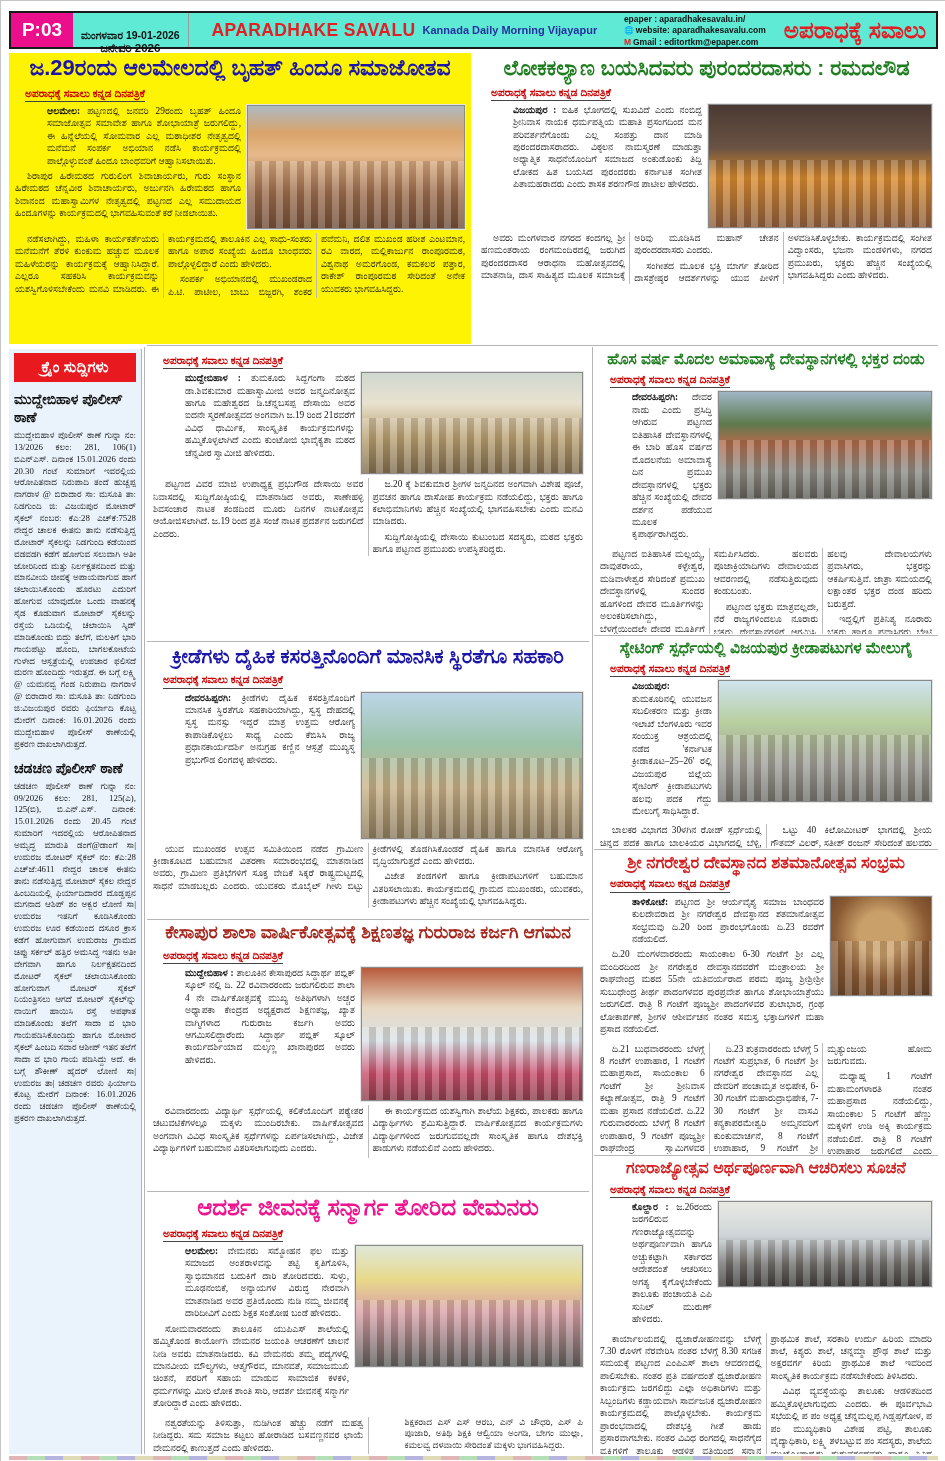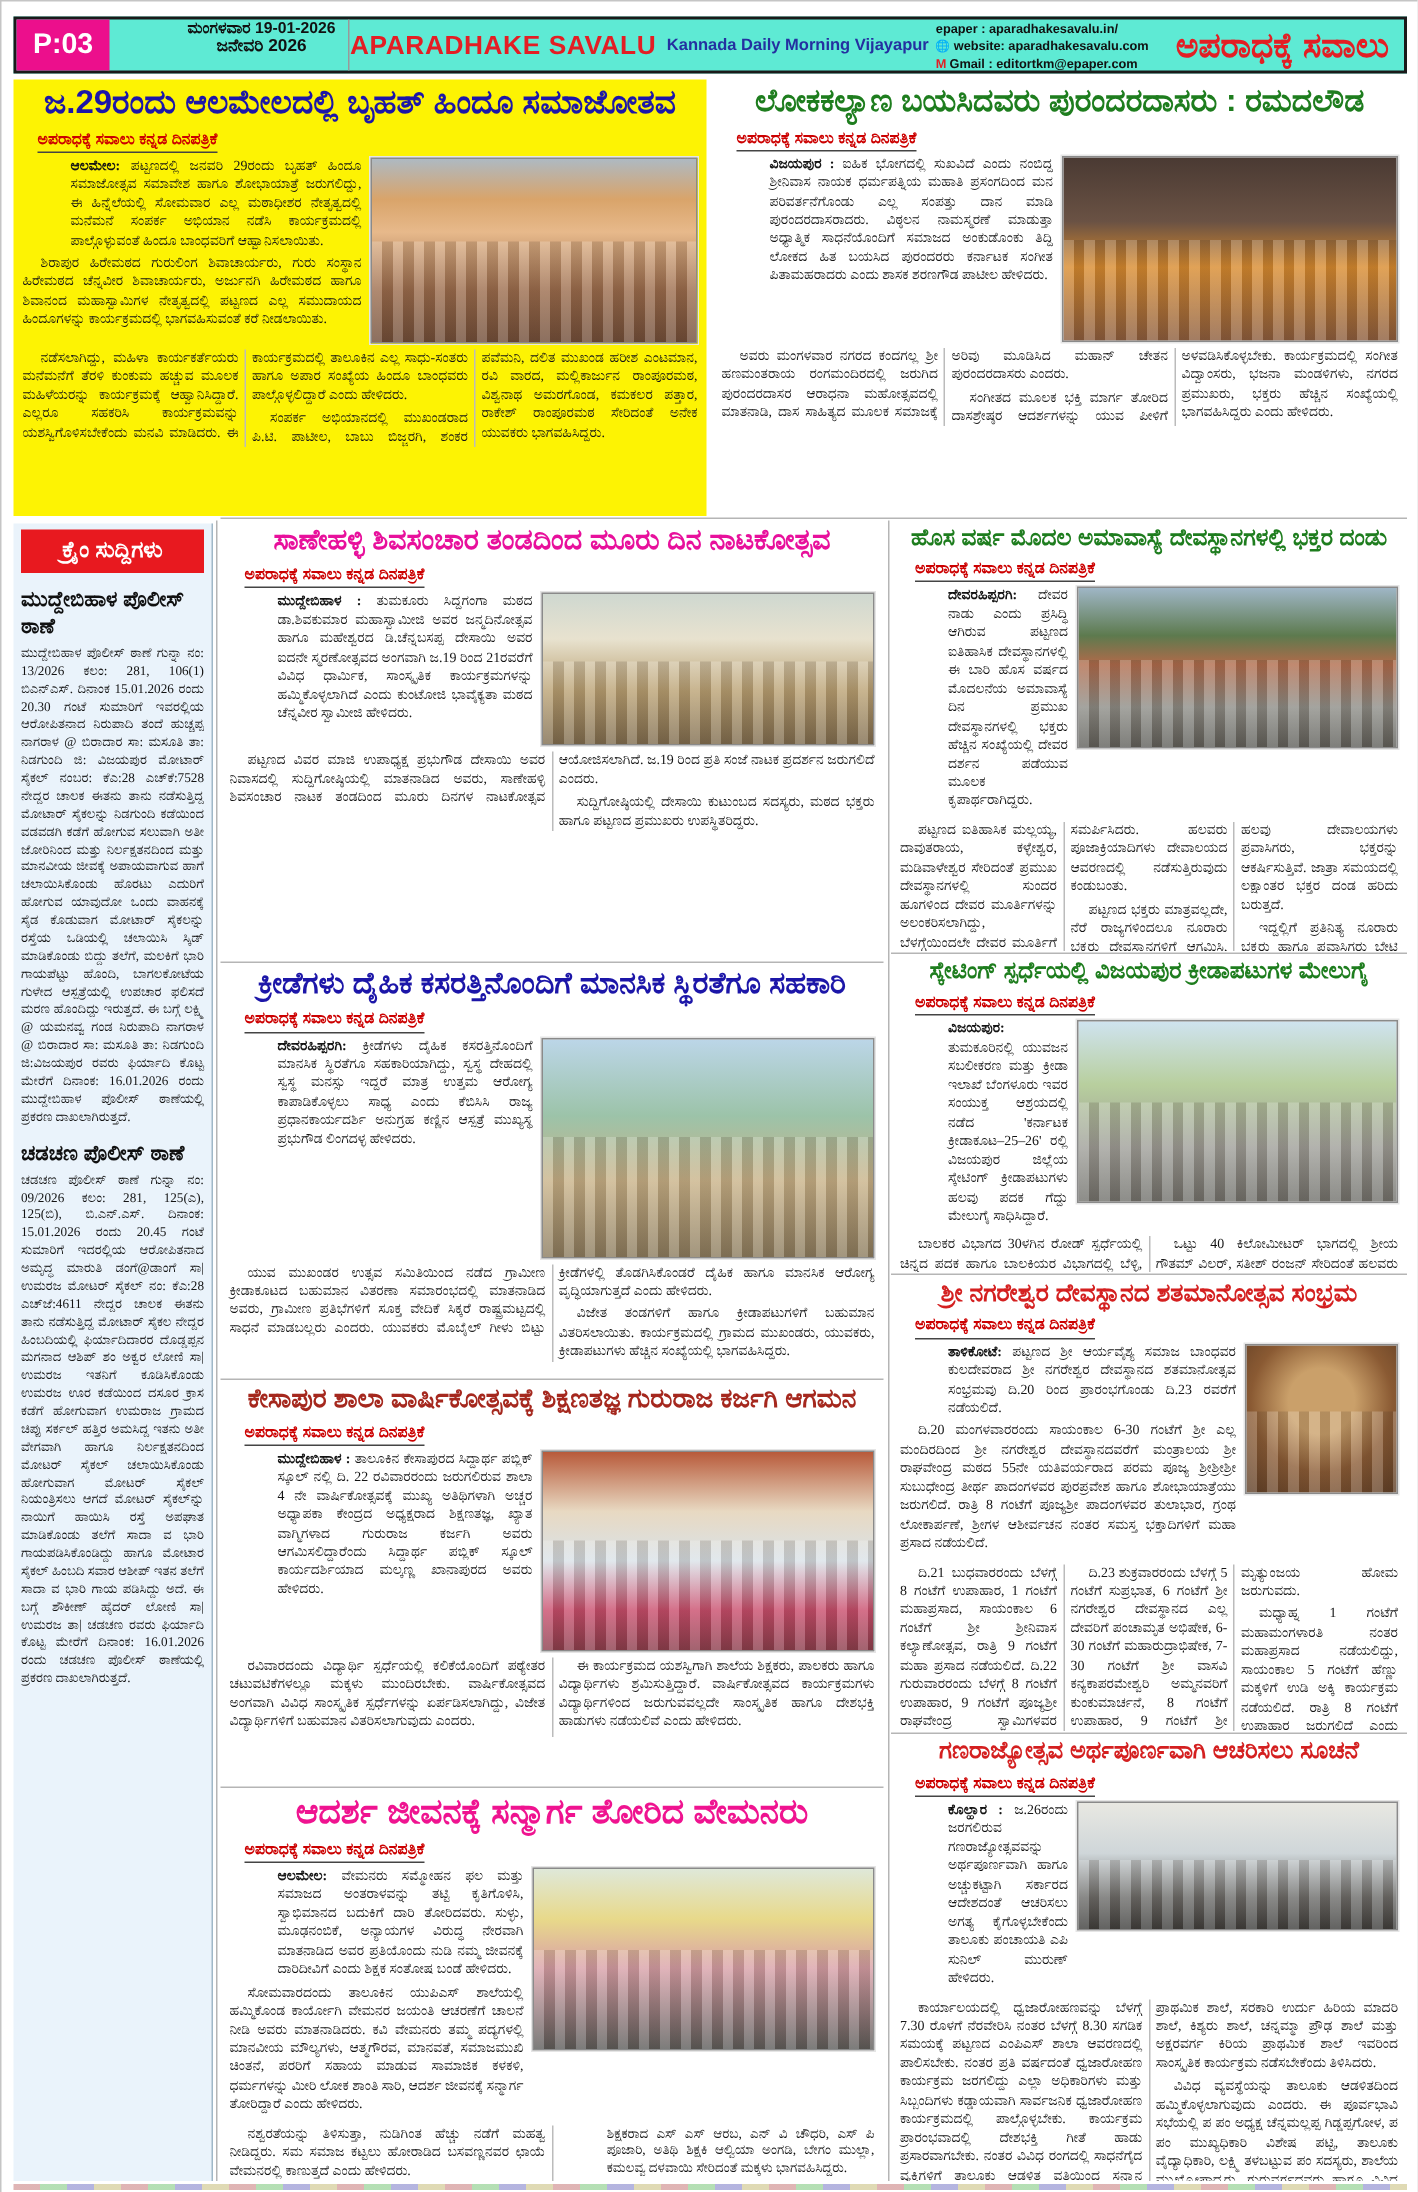--- a/index.html
+++ b/index.html
@@ -3,22 +3,22 @@
 <meta charset="utf-8">
 <style>
   html,body{margin:0;padding:0;background:#d8d8d8;}
   .page{position:relative;width:945px;height:1461px;background:#ffffff;margin:0 auto;
         font-family:"Liberation Serif", serif;border:1px solid #c5c5c5;overflow:hidden;}
   
   .header-bar{position:absolute;left:8px;top:10px;width:929px;height:38px;border:2px solid #1a1a1a;
               display:flex;align-items:stretch;background:#5eead4;box-sizing:border-box;}
   .pageno{background:#ec0f8c;color:#fff;font-family:"Liberation Sans",sans-serif;font-weight:bold;
           font-size:19px;display:flex;align-items:center;justify-content:center;width:62px;flex:0 0 auto;}
-  .datebox{flex:0 0 auto;padding:0 8px 0 8px;border-right:1px solid #999;
-           font-family:"Liberation Sans",sans-serif;text-align:center;margin-left:44px;}
+  .datebox{flex:0 0 auto;padding:16px 8px 0 8px;border-right:1px solid #999;
+           font-family:"Liberation Sans",sans-serif;text-align:center;}
   .datebox .d1{font-size:10.5px;font-weight:bold;color:#111;white-space:nowrap;}
   .datebox .d2{font-size:11.5px;font-weight:bold;color:#111;}
   .titlebox{flex:1 1 auto;display:flex;align-items:center;justify-content:center;gap:7px;
             font-family:"Liberation Sans",sans-serif;white-space:nowrap;}
   .t-en{color:#e31e24;font-weight:bold;font-size:17.5px;letter-spacing:.4px;}
   .t-sub{color:#2430a0;font-weight:bold;font-size:11px;}
   .contact{flex:0 0 auto;padding:1px 8px 0 4px;font-family:"Liberation Sans",sans-serif;
            font-size:8.5px;font-weight:bold;color:#111;line-height:1.35;}
   .contact .row{white-space:nowrap;}
   .globe{color:#1565c0;font-size:8px;margin-right:2px;}
@@ -150,30 +150,30 @@
 
   <div class="sidebar">
     <div class="crime-title">ಕ್ರೈಂ ಸುದ್ದಿಗಳು</div>
     <div class="crime-head">ಮುದ್ದೇಬಿಹಾಳ ಪೊಲೀಸ್ ಠಾಣೆ</div>
     <div class="crime-body">ಮುದ್ದೇಬಿಹಾಳ ಪೊಲೀಸ್ ಠಾಣೆ ಗುನ್ನಾ ನಂ: 13/2026 ಕಲಂ: 281, 106(1) ಬಿಎನ್‌ಎಸ್. ದಿನಾಂಕ 15.01.2026 ರಂದು 20.30 ಗಂಟೆ ಸುಮಾರಿಗೆ ಇವರಲ್ಲಿಯ ಆರೋಪಿತನಾದ ನಿರುಪಾದಿ ತಂದೆ ಹುಚ್ಚಪ್ಪ ನಾಗರಾಳ @ ಬಿರಾದಾರ ಸಾ: ಮಸೂತಿ ತಾ: ನಿಡಗುಂದಿ ಜಿ: ವಿಜಯಪುರ ಮೋಟಾರ್ ಸೈಕಲ್ ನಂಬರ: ಕೆಎ:28 ಎಚ್‌ಕೆ:7528 ನೇದ್ದರ ಚಾಲಕ ಈತನು ತಾನು ನಡೆಸುತ್ತಿದ್ದ ಮೋಟಾರ್ ಸೈಕಲನ್ನು ನಿಡಗುಂದಿ ಕಡೆಯಿಂದ ವಡವಡಗಿ ಕಡೆಗೆ ಹೋಗುವ ಸಲುವಾಗಿ ಅತೀ ಜೋರಿನಿಂದ ಮತ್ತು ನಿರ್ಲಕ್ಷತನದಿಂದ ಮತ್ತು ಮಾನವೀಯ ಜೀವಕ್ಕೆ ಅಪಾಯವಾಗುವ ಹಾಗೆ ಚಲಾಯಿಸಿಕೊಂಡು ಹೊರಟು ಎದುರಿಗೆ ಹೋಗುವ ಯಾವುದೋ ಒಂದು ವಾಹನಕ್ಕೆ ಸೈಡ ಕೊಡುವಾಗ ಮೋಟಾರ್ ಸೈಕಲನ್ನು ರಸ್ತೆಯ ಒಡಿಯಲ್ಲಿ ಚಲಾಯಿಸಿ ಸ್ಕಿಡ್ ಮಾಡಿಕೊಂಡು ಬಿದ್ದು ತಲೆಗೆ, ಮಲಕಿಗೆ ಭಾರಿ ಗಾಯಪೆಟ್ಟು ಹೊಂದಿ, ಬಾಗಲಕೋಟೆಯ ಗುಳೇದ ಆಸ್ಪತ್ರೆಯಲ್ಲಿ ಉಪಚಾರ ಫಲಿಸದೆ ಮರಣ ಹೊಂದಿದ್ದು ಇರುತ್ತದೆ. ಈ ಬಗ್ಗೆ ಲಕ್ಷ್ಮಿ @ ಯಮನವ್ವ ಗಂಡ ನಿರುಪಾದಿ ನಾಗರಾಳ @ ಬಿರಾದಾರ ಸಾ: ಮಸೂತಿ ತಾ: ನಿಡಗುಂದಿ ಜಿ:ವಿಜಯಪುರ ರವರು ಫಿರ್ಯಾದಿ ಕೊಟ್ಟ ಮೇರೆಗೆ ದಿನಾಂಕ: 16.01.2026 ರಂದು ಮುದ್ದೇಬಿಹಾಳ ಪೊಲೀಸ್ ಠಾಣೆಯಲ್ಲಿ ಪ್ರಕರಣ ದಾಖಲಾಗಿರುತ್ತದೆ.</div>
     <div class="crime-head">ಚಡಚಣ ಪೊಲೀಸ್ ಠಾಣೆ</div>
     <div class="crime-body">ಚಡಚಣ ಪೊಲೀಸ್ ಠಾಣೆ ಗುನ್ನಾ ನಂ: 09/2026 ಕಲಂ: 281, 125(ಎ), 125(ಬಿ), ಬಿ.ಎನ್.ಎಸ್. ದಿನಾಂಕ: 15.01.2026 ರಂದು 20.45 ಗಂಟೆ ಸುಮಾರಿಗೆ ಇದರಲ್ಲಿಯ ಆರೋಪಿತನಾದ ಅಮೃದ್ಧ ಮಾರುತಿ ಡಂಗೆ@ಡಾಂಗೆ ಸಾ| ಉಮರಜ ಮೋಟರ್ ಸೈಕಲ್ ನಂ: ಕೆಎ:28 ಎಚ್‌ಜೆ:4611 ನೇದ್ದರ ಚಾಲಕ ಈತನು ತಾನು ನಡೆಸುತ್ತಿದ್ದ ಮೋಟಾರ್ ಸೈಕಲ ನೇದ್ದರ ಹಿಂಬದಿಯಲ್ಲಿ ಫಿರ್ಯಾದಿದಾರರ ದೊಡ್ಡಪ್ಪನ ಮಗನಾದ ಆಶಿಪ್ ಶಂ ಅಕ್ವರ ಲೋಣಿ ಸಾ| ಉಮರಜ ಇತನಿಗೆ ಕೂಡಿಸಿಕೊಂಡು ಉಮರಜ ಊರ ಕಡೆಯಿಂದ ದಸೂರ ಕ್ರಾಸ ಕಡೆಗೆ ಹೋಗುವಾಗ ಉಮರಾಜ ಗ್ರಾಮದ ಚಿಪ್ಪು ಸರ್ಕಲ್ ಹತ್ತಿರ ಅಮಸಿದ್ದ ಇತನು ಅತೀ ವೇಗವಾಗಿ ಹಾಗೂ ನಿರ್ಲಕ್ಷತನದಿಂದ ಮೋಟರ್ ಸೈಕಲ್ ಚಲಾಯಿಸಿಕೊಂಡು ಹೋಗುವಾಗ ಮೋಟರ್ ಸೈಕಲ್ ನಿಯಂತ್ರಿಸಲು ಆಗದೆ ಮೋಟರ್ ಸೈಕಲ್‌ನ್ನು ನಾಯಿಗೆ ಹಾಯಿಸಿ ರಸ್ತೆ ಅಪಘಾತ ಮಾಡಿಕೊಂಡು ತಲೆಗೆ ಸಾದಾ ವ ಭಾರಿ ಗಾಯಪಡಿಸಿಕೊಂಡಿದ್ದು ಹಾಗೂ ಮೋಟಾರ ಸೈಕಲ್ ಹಿಂಬದಿ ಸವಾರ ಆಶೀಪ್ ಇತನ ತಲೆಗೆ ಸಾದಾ ವ ಭಾರಿ ಗಾಯ ಪಡಿಸಿದ್ದು ಅದೆ. ಈ ಬಗ್ಗೆ ಶೌಕೀಣ್ ಹೈದರ್ ಲೋಣಿ ಸಾ| ಉಮರಜ ತಾ| ಚಡಚಣ ರವರು ಫಿರ್ಯಾದಿ ಕೊಟ್ಟ ಮೇರೆಗೆ ದಿನಾಂಕ: 16.01.2026 ರಂದು ಚಡಚಣ ಪೊಲೀಸ್ ಠಾಣೆಯಲ್ಲಿ ಪ್ರಕರಣ ದಾಖಲಾಗಿರುತ್ತದೆ.</div>
   </div>
 
   <div class="art a3">
-    <h2 class="hl-magenta">ಸಾಣೇಹಳ್ಳಿ ಶಿವಸಂಚಾರ ತಂಡದಿಂದ ಮೂರು ದಿನ ನಾಟಕೋತ್ಸವ</h2>
     <span class="byline">ಅಪರಾಧಕ್ಕೆ ಸವಾಲು ಕನ್ನಡ ದಿನಪತ್ರಿಕೆ</span>
     <div class="art-top">
       <div class="lead-col bodytxt">
         <p class="nolede"><span class="dateline">ಮುದ್ದೇಬಿಹಾಳ :</span> <span>ತುಮಕೂರು ಸಿದ್ದಗಂಗಾ ಮಠದ ಡಾ.ಶಿವಕುಮಾರ ಮಹಾಸ್ವಾಮೀಜಿ ಅವರ ಜನ್ಮದಿನೋತ್ಸವ ಹಾಗೂ ಮಹೇಶ್ವರದ ಡಿ.ಚೆನ್ನಬಸಪ್ಪ ದೇಸಾಯಿ ಅವರ ಐದನೇ ಸ್ಮರಣೋತ್ಸವದ ಅಂಗವಾಗಿ ಜ.19 ರಿಂದ 21ರವರೆಗೆ ವಿವಿಧ ಧಾರ್ಮಿಕ, ಸಾಂಸ್ಕೃತಿಕ ಕಾರ್ಯಕ್ರಮಗಳನ್ನು ಹಮ್ಮಿಕೊಳ್ಳಲಾಗಿದೆ ಎಂದು ಕುಂಟೋಜಿ ಭಾವೈಕ್ಯತಾ ಮಠದ ಚೆನ್ನವೀರ ಸ್ವಾಮೀಜಿ ಹೇಳಿದರು.</span></p>
       </div>
       <div class="photo ph-group-out" style="width:220px;height:100px;"></div>
     </div>
     <div class="art-rest bodytxt cols2">
       <p>ಪಟ್ಟಣದ ವಿವರ ಮಾಜಿ ಉಪಾಧ್ಯಕ್ಷ ಪ್ರಭುಗೌಡ ದೇಸಾಯಿ ಅವರ ನಿವಾಸದಲ್ಲಿ ಸುದ್ದಿಗೋಷ್ಠಿಯಲ್ಲಿ ಮಾತನಾಡಿದ ಅವರು, ಸಾಣೇಹಳ್ಳಿ ಶಿವಸಂಚಾರ ನಾಟಕ ತಂಡದಿಂದ ಮೂರು ದಿನಗಳ ನಾಟಕೋತ್ಸವ ಆಯೋಜಿಸಲಾಗಿದೆ. ಜ.19 ರಿಂದ ಪ್ರತಿ ಸಂಜೆ ನಾಟಕ ಪ್ರದರ್ಶನ ಜರುಗಲಿದೆ ಎಂದರು.</p>
+      <p>ಜ.20 ಕ್ಕೆ ಶಿವಕುಮಾರ ಶ್ರೀಗಳ ಜನ್ಮದಿನದ ಅಂಗವಾಗಿ ವಿಶೇಷ ಪೂಜೆ, ಪ್ರವಚನ ಹಾಗೂ ದಾಸೋಹ ಕಾರ್ಯಕ್ರಮ ನಡೆಯಲಿದ್ದು, ಭಕ್ತರು ಹಾಗೂ ಕಲಾಭಿಮಾನಿಗಳು ಹೆಚ್ಚಿನ ಸಂಖ್ಯೆಯಲ್ಲಿ ಭಾಗವಹಿಸಬೇಕು ಎಂದು ಮನವಿ ಮಾಡಿದರು.</p>
       <p>ಸುದ್ದಿಗೋಷ್ಠಿಯಲ್ಲಿ ದೇಸಾಯಿ ಕುಟುಂಬದ ಸದಸ್ಯರು, ಮಠದ ಭಕ್ತರು ಹಾಗೂ ಪಟ್ಟಣದ ಪ್ರಮುಖರು ಉಪಸ್ಥಿತರಿದ್ದರು.</p>
     </div>
   </div>
 
   <div class="art a4">
     <h2 class="hl-green">ಹೊಸ ವರ್ಷ ಮೊದಲ ಅಮಾವಾಸ್ಯೆ ದೇವಸ್ಥಾನಗಳಲ್ಲಿ ಭಕ್ತರ ದಂಡು</h2>
     <span class="byline">ಅಪರಾಧಕ್ಕೆ ಸವಾಲು ಕನ್ನಡ ದಿನಪತ್ರಿಕೆ</span>
     <div class="art-top">
       <div class="lead-col bodytxt">
         <p class="nolede"><span class="dateline">ದೇವರಹಿಪ್ಪರಗಿ:</span> <span>ದೇವರ ನಾಡು ಎಂದು ಪ್ರಸಿದ್ಧಿ ಆಗಿರುವ ಪಟ್ಟಣದ ಐತಿಹಾಸಿಕ ದೇವಸ್ಥಾನಗಳಲ್ಲಿ ಈ ಬಾರಿ ಹೊಸ ವರ್ಷದ ಮೊದಲನೆಯ ಅಮಾವಾಸ್ಯೆ ದಿನ ಪ್ರಮುಖ ದೇವಸ್ಥಾನಗಳಲ್ಲಿ ಭಕ್ತರು ಹೆಚ್ಚಿನ ಸಂಖ್ಯೆಯಲ್ಲಿ ದೇವರ ದರ್ಶನ ಪಡೆಯುವ ಮೂಲಕ ಕೃಪಾರ್ಥರಾಗಿದ್ದರು.</span></p>

